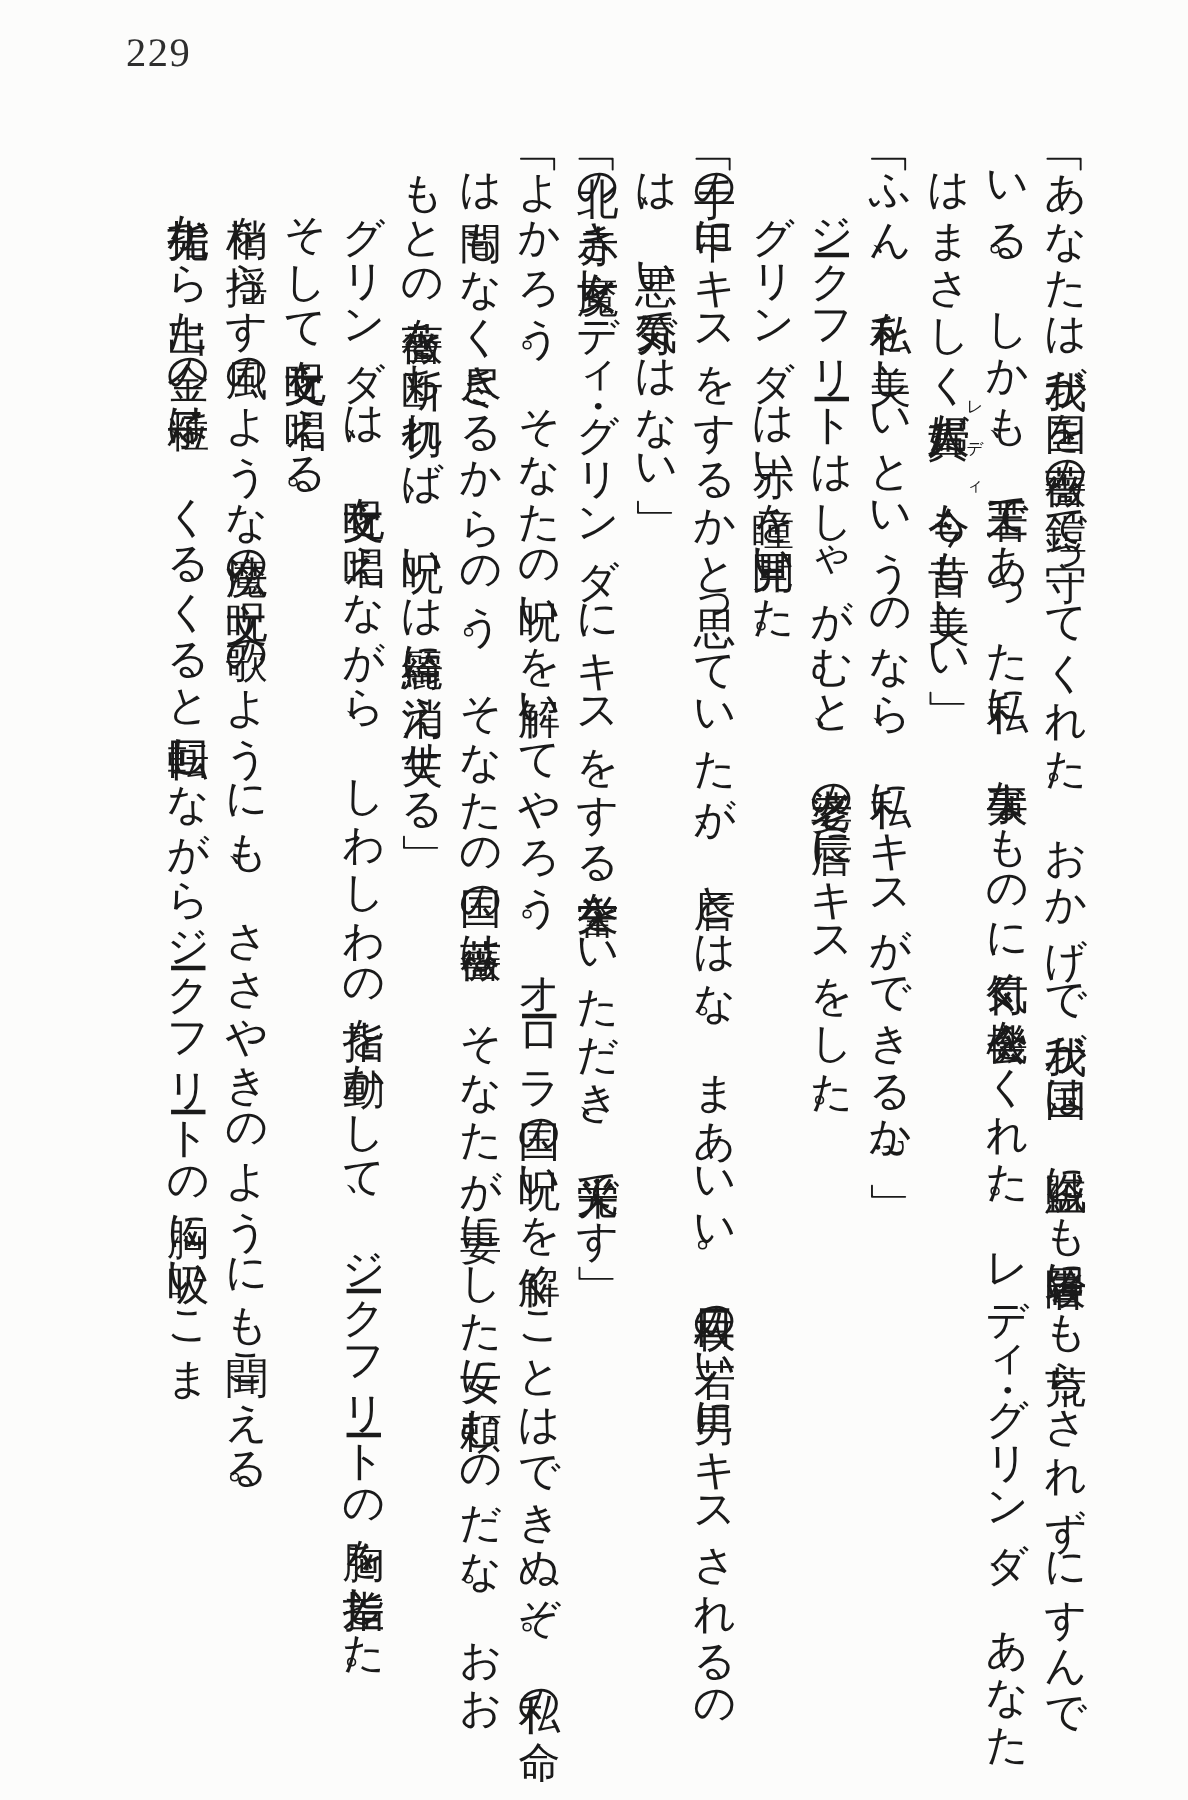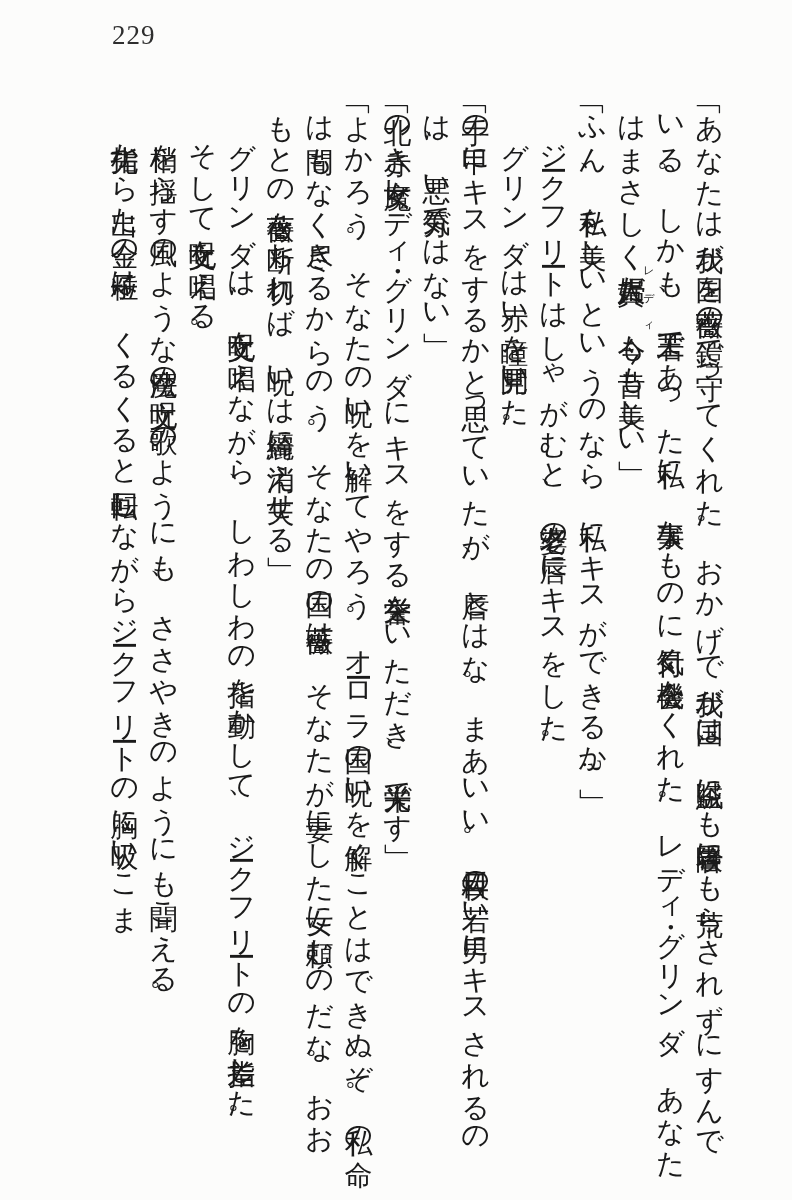--- a/index.html
+++ b/index.html
@@ -16,21 +16,20 @@
     font-family: "Liberation Serif", "DejaVu Serif", serif;
     color: #1a1a1a;
   }
   .page-number {
     position: absolute;
     top: 20px;
     left: 84px;
     font-size: 27px;
     letter-spacing: 1px;
     color: #2e2e2e;
-    margin-left: 28px;
   }
   .text-block {
     position: absolute;
     top: 96px;
     right: 63px;
     width: 663px;
     height: 1068px;
     writing-mode: vertical-rl;
     text-orientation: mixed;
     font-size: 28px;

